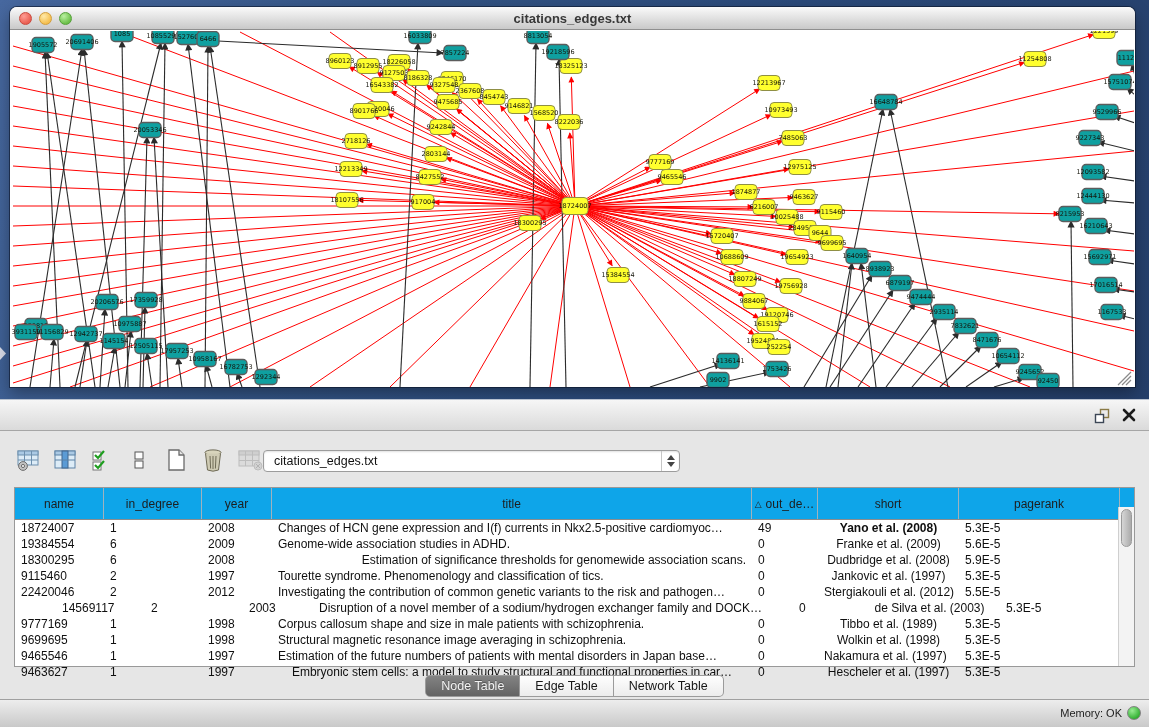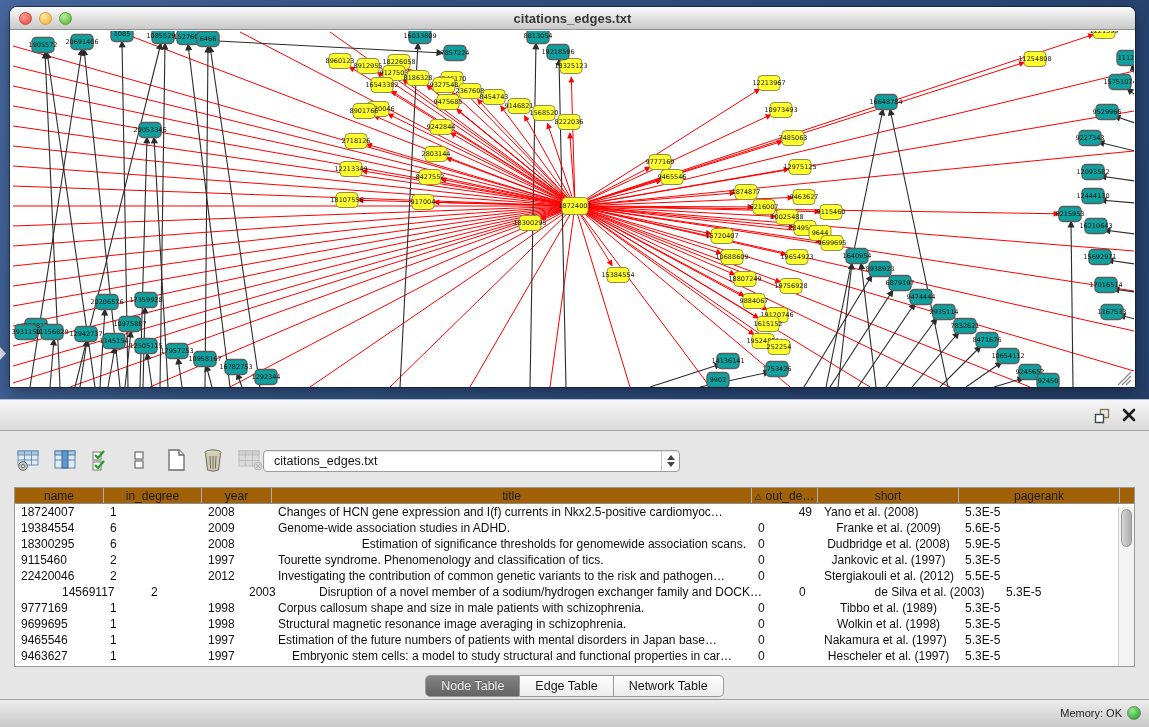--- a/index.html
+++ b/index.html
@@ -68,21 +68,21 @@
   .combo-text { position:absolute; left:10px; top:3px; font-size:12.5px; color:#111; }
   .combo-ctrl { position:absolute; right:0; top:0; width:18px; height:20px; border-left:1px solid #c6c6c6;
     display:flex; flex-direction:column; align-items:center; justify-content:center; gap:2px; }
   .tri-up    { width:0; height:0; border-left:4px solid transparent; border-right:4px solid transparent; border-bottom:5px solid #444; }
   .tri-down  { width:0; height:0; border-left:4px solid transparent; border-right:4px solid transparent; border-top:5px solid #444; }
 
   .table-box {
     position:absolute; left:14px; top:56px; width:1121px; height:180px;
     background:#fff; border:1px solid #999;
   }
-  .thead { display:flex; height:16px; background:#a16207; border-bottom:1px solid #8c8c8c; }
+  .thead { display:flex; height:32px; background:#0ea5e9; border-bottom:1px solid #8c8c8c; }
   .th {
     height:100%; border-right:1px solid #9fb2bd; display:flex; align-items:center; justify-content:center;
     font-size:12px; color:#1d1d1d; cursor:pointer; overflow:hidden; white-space:nowrap; flex:0 0 auto;
   }
   .sort-glyph { font-size:9px; margin-right:4px; color:#222; }
   .tr { display:flex; height:16px; align-items:center; cursor:default; }
   .td { font-size:12px; color:#0f0f0f; padding:0 6px; white-space:nowrap; overflow:hidden; flex:0 0 auto; }
   .vscroll {
     position:absolute; right:0; top:19px; bottom:0; width:16px;
     background:#f3f3f3; border-left:1px solid #cfcfcf;
@@ -814,22 +814,22 @@
         <div class="th" style="width: 161px;">
           <span>pagerank</span>
         </div>
       </div>
     <div id="tbody">
         <div class="tr">
           <div class="td" style="width: 89px; text-align: left;">18724007</div>
           <div class="td" style="width: 98px; text-align: left;">1</div>
           <div class="td" style="width: 70px; text-align: left;">2008</div>
           <div class="td" style="width: 480px; text-align: left;">Changes of HCN gene expression and I(f) currents in Nkx2.5-positive cardiomyoc…</div>
-          <div class="td" style="width: 66px; text-align: right;">49</div>
-          <div class="td" style="width: 141px; ">Yano et al. (2008)</div>
+          <div class="td" style="width: 66px; text-align: left;">49</div>
+          <div class="td" style="width: 141px; text-align: center; font-weight: bold;">Yano et al. (2008)</div>
           <div class="td" style="width: 161px; text-align: left;">5.3E-5</div>
         </div>
         <div class="tr">
           <div class="td" style="width: 89px; text-align: left;">19384554</div>
           <div class="td" style="width: 98px; text-align: left;">6</div>
           <div class="td" style="width: 70px; text-align: left;">2009</div>
           <div class="td" style="width: 480px; text-align: left;">Genome-wide association studies in ADHD.</div>
           <div class="td" style="width: 66px; text-align: left;">0</div>
           <div class="td" style="width: 141px; text-align: center;">Franke et al. (2009)</div>
           <div class="td" style="width: 161px; text-align: left;">5.6E-5</div>

